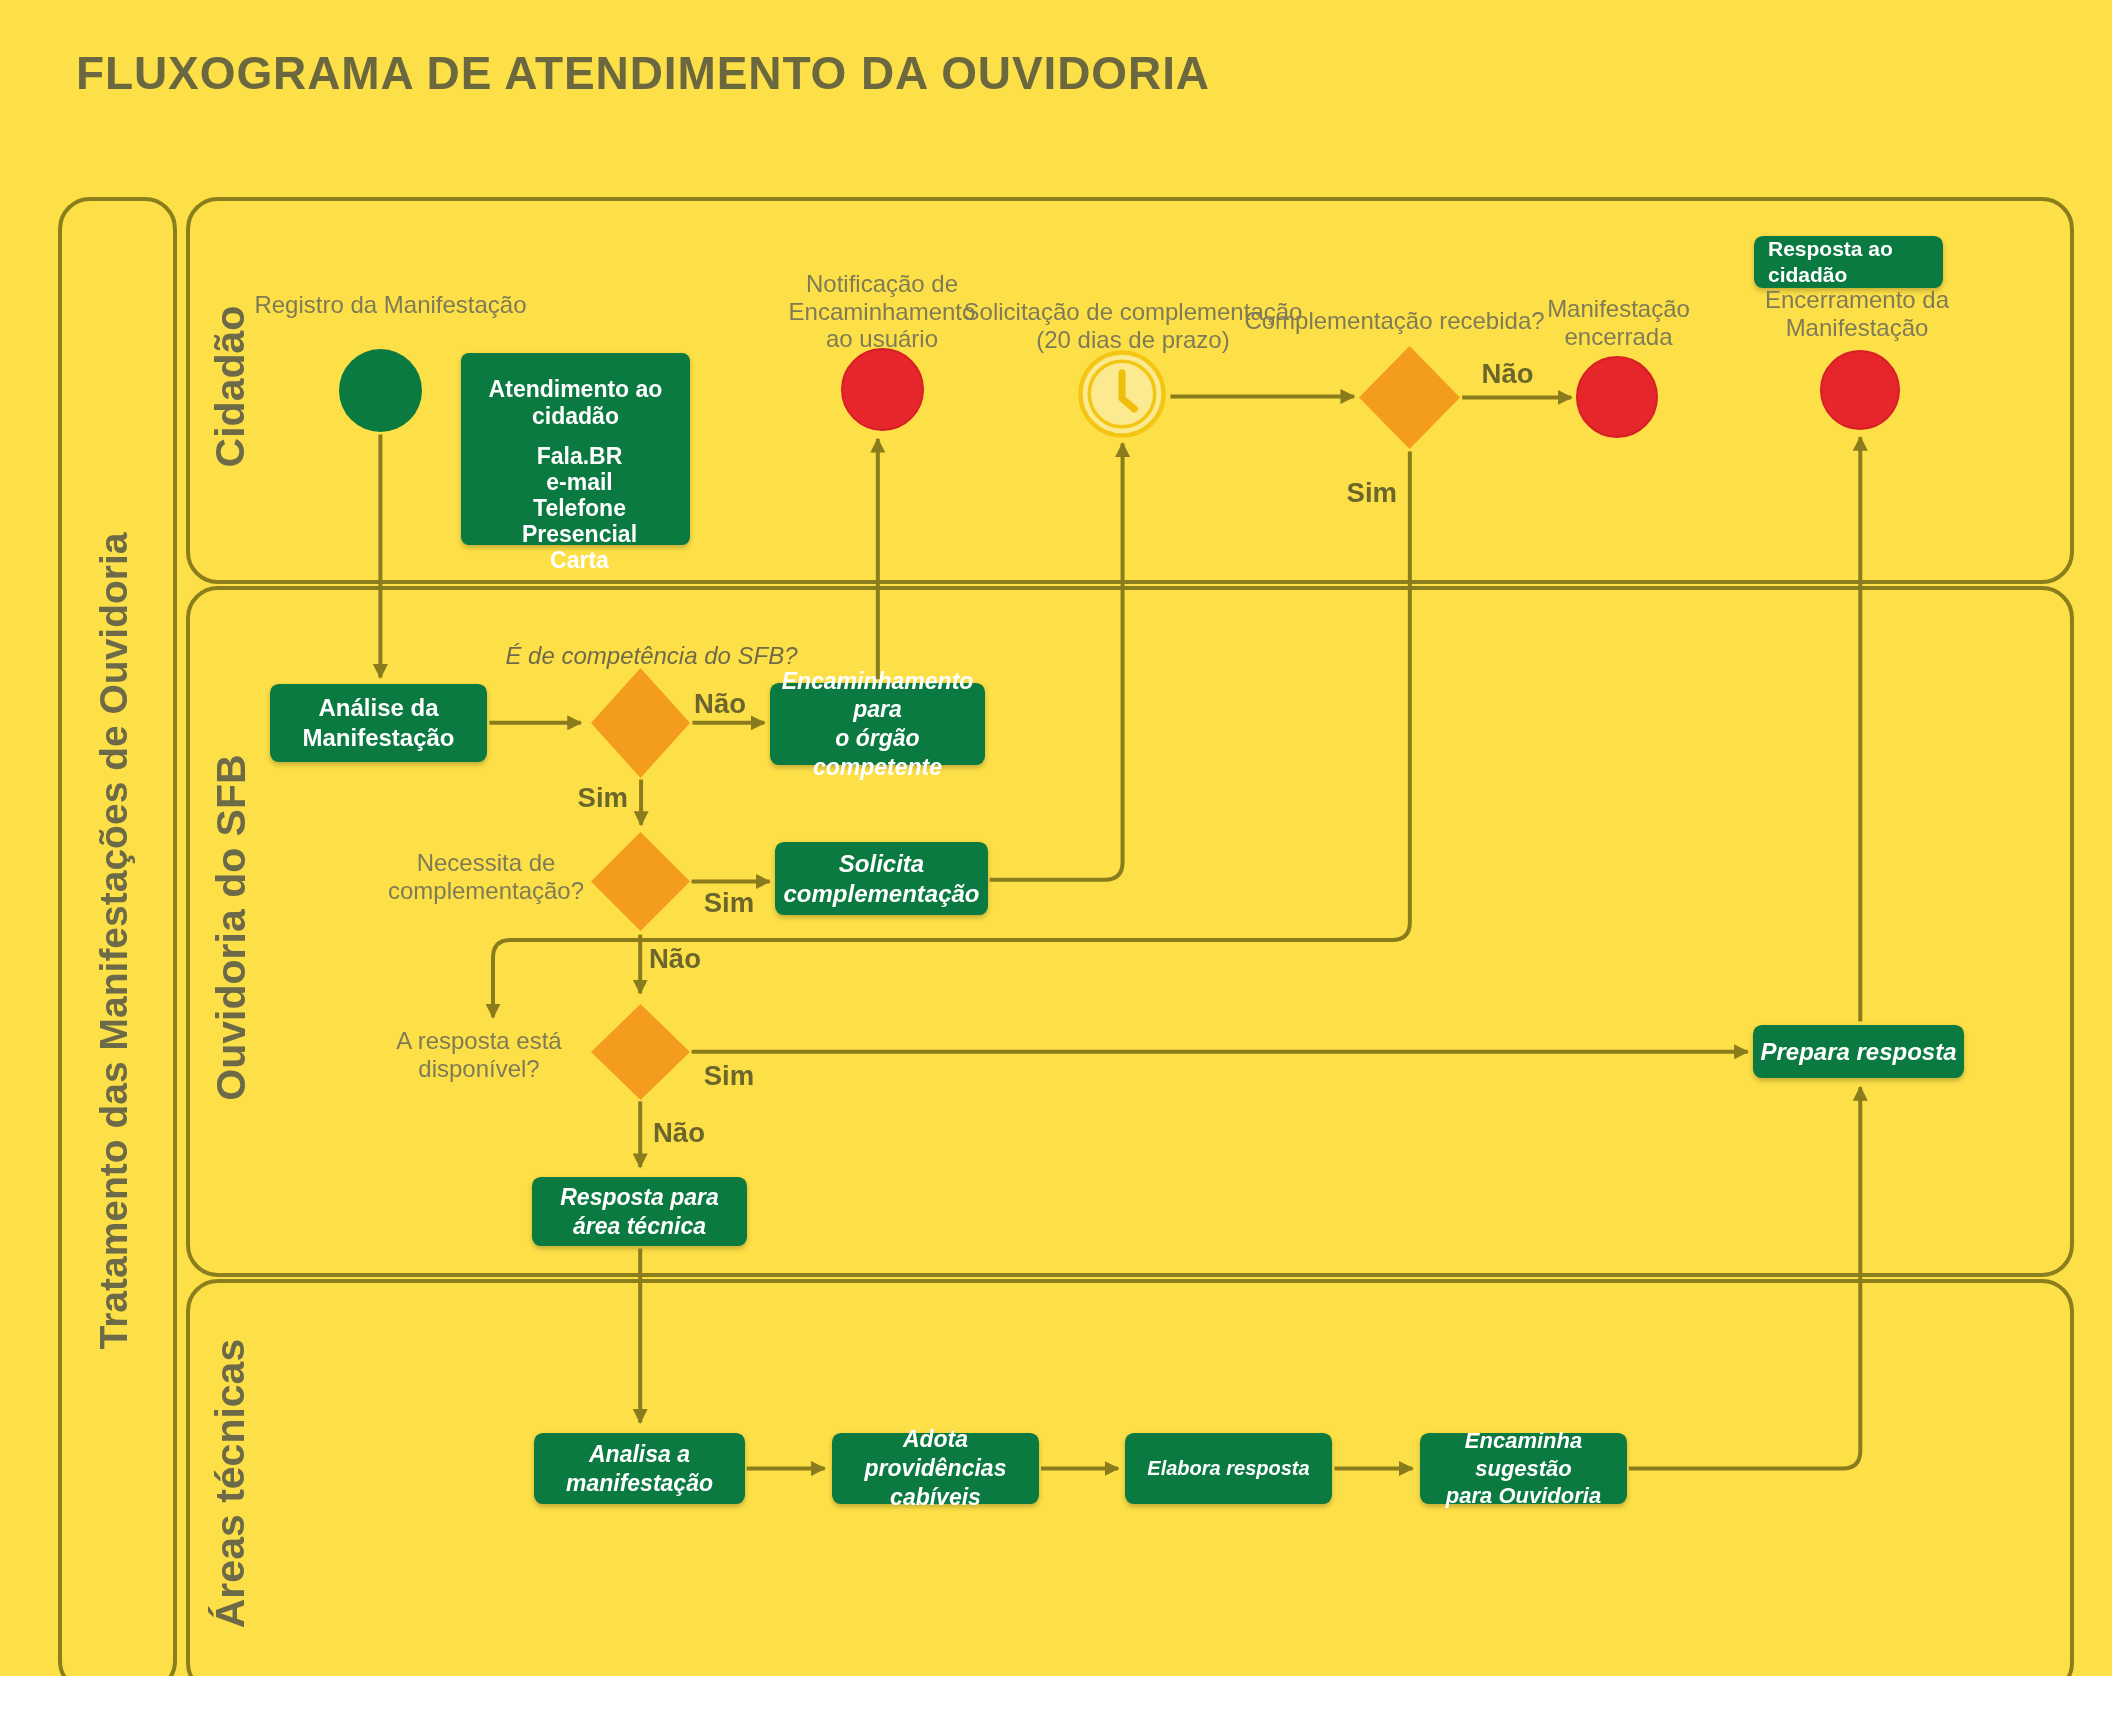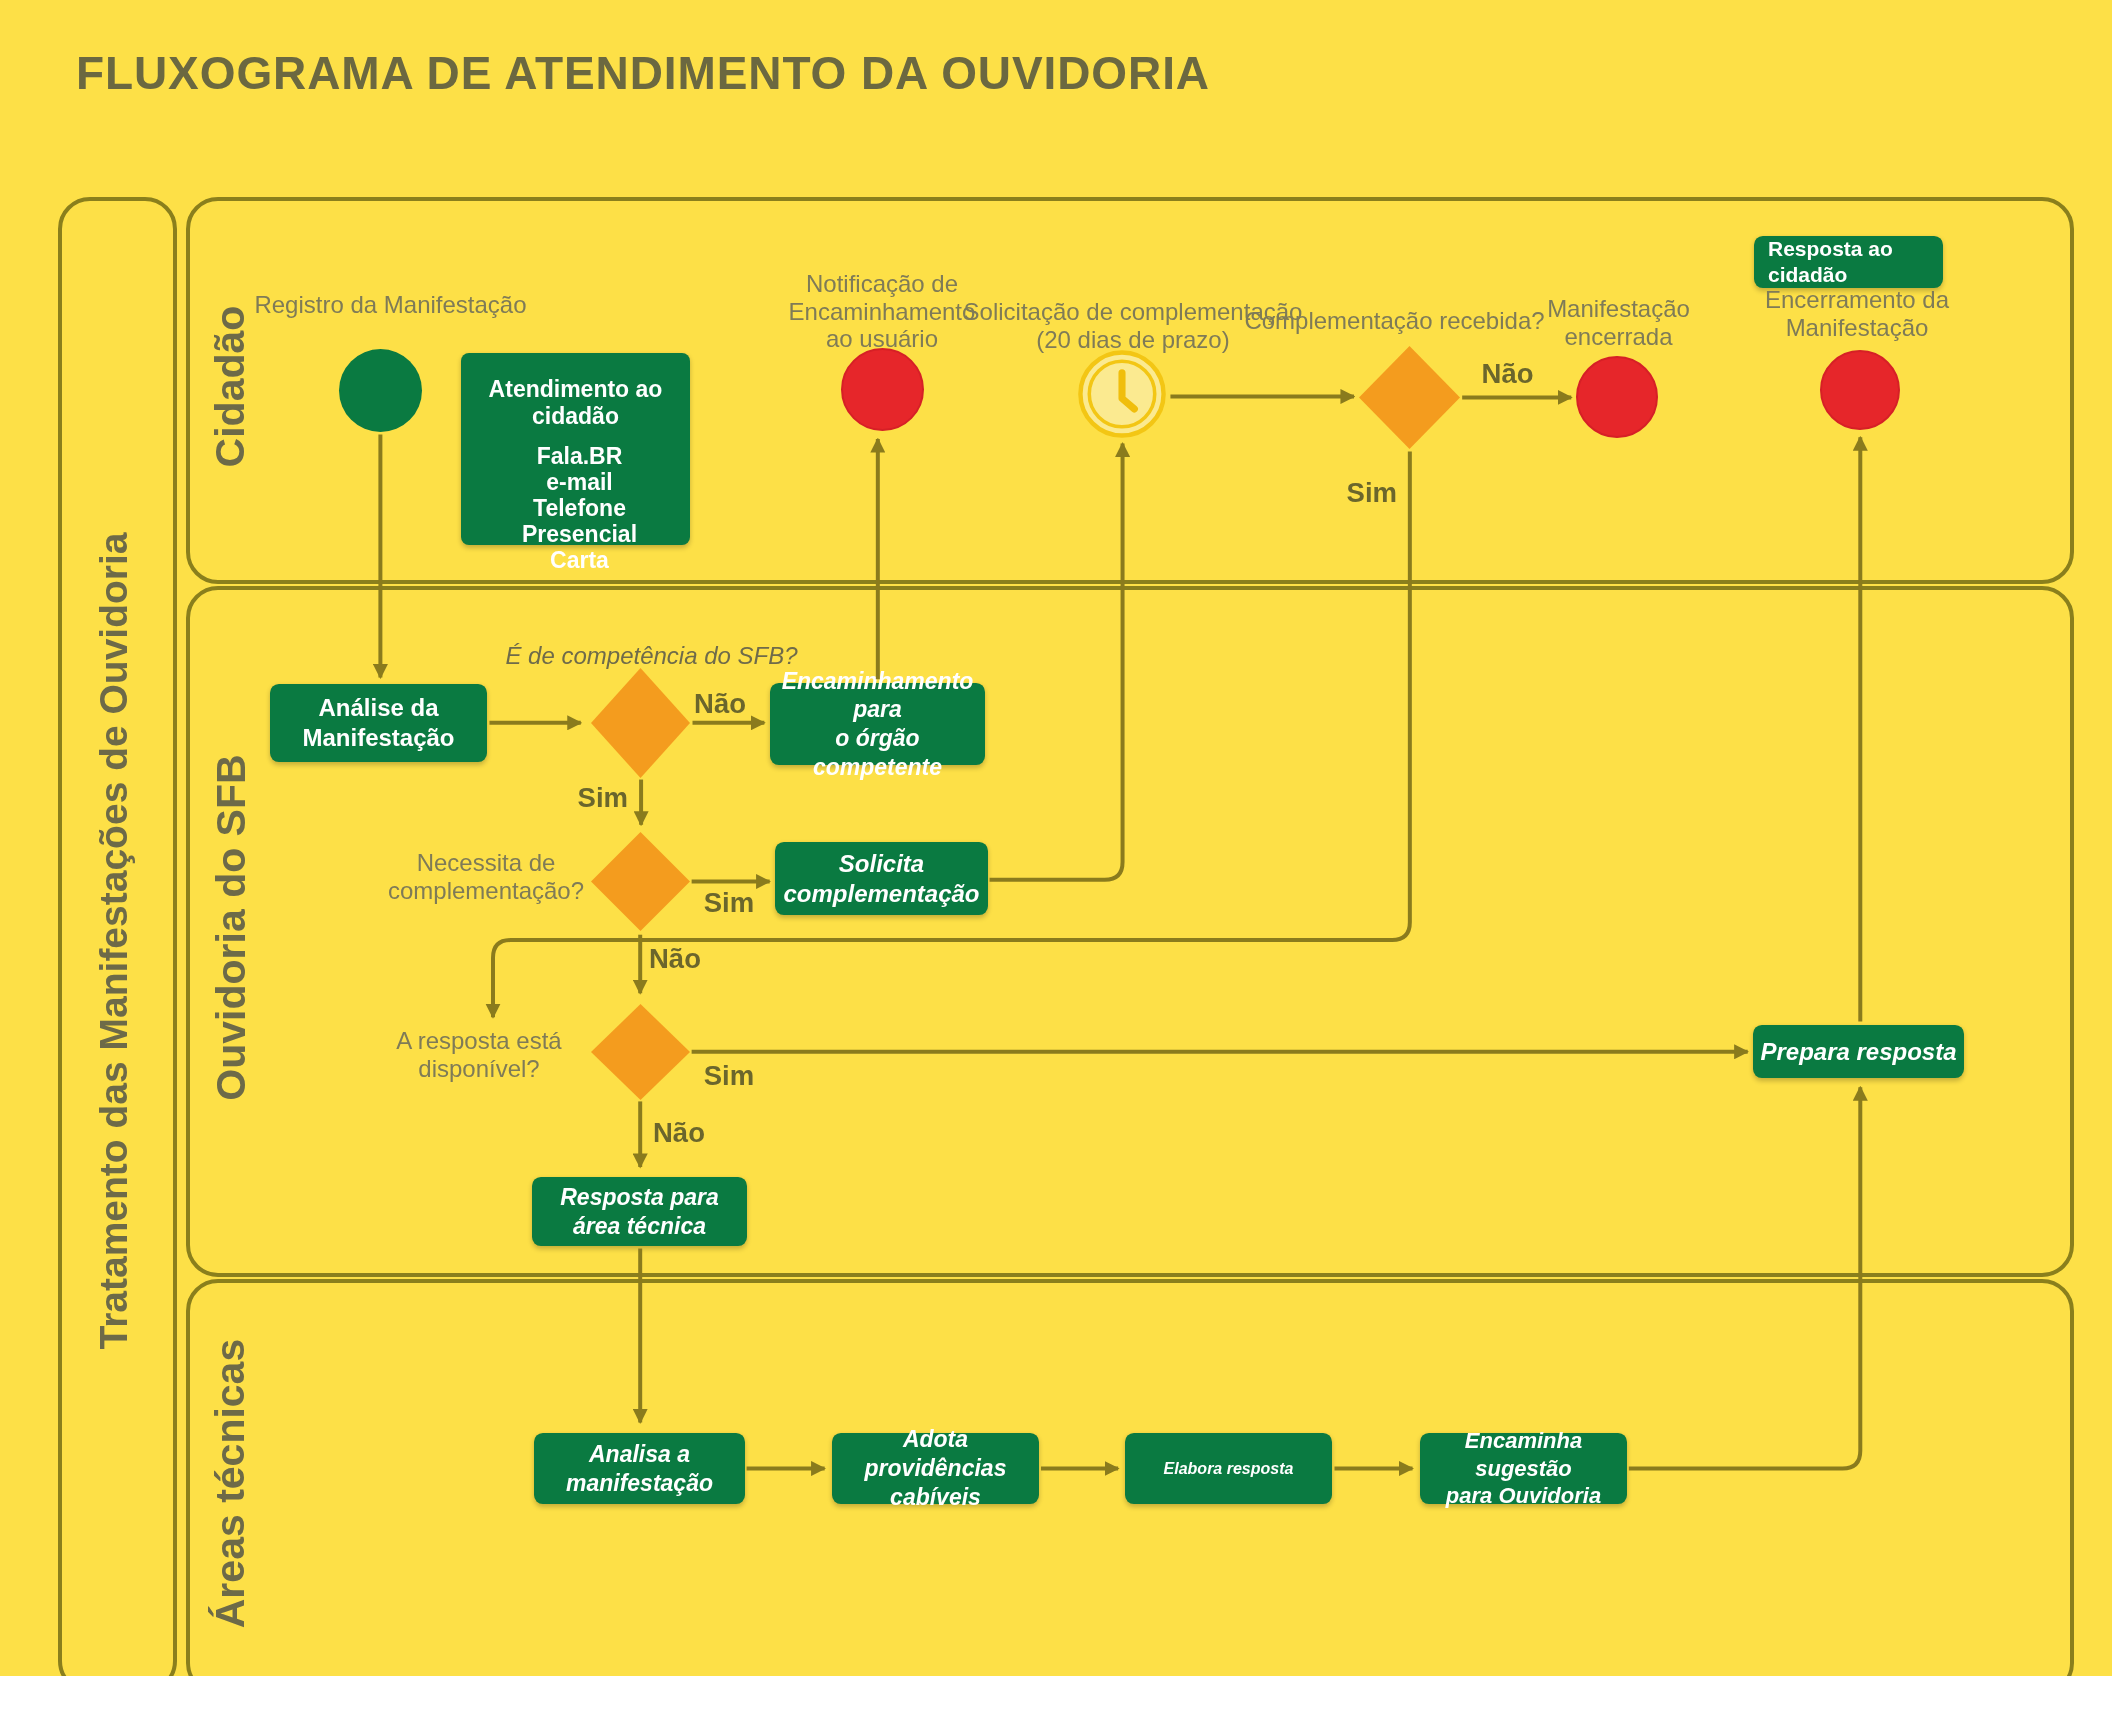--- a/index.html
+++ b/index.html
@@ -168,18 +168,18 @@
 
   <div class="gbox it" style="left:532px;top:1177px;width:215px;height:69px;font-size:23px;">Resposta para
 área técnica</div>
 
   <div class="gbox it" style="left:1753px;top:1025px;width:211px;height:53px;text-align:center;">Prepara resposta</div>
 
   <div class="gbox it" style="left:534px;top:1433px;width:211px;height:71px;font-size:23px;">Analisa a
 manifestação</div>
   <div class="gbox it" style="left:832px;top:1433px;width:207px;height:71px;font-size:23px;">Adota providências
 cabíveis</div>
-  <div class="gbox it" style="left:1125px;top:1433px;width:207px;height:71px;font-size:16px;">Elabora resposta</div>
+  <div class="gbox it" style="left:1125px;top:1433px;width:207px;height:71px;font-size:20px;">Elabora resposta</div>
   <div class="gbox it" style="left:1420px;top:1433px;width:207px;height:71px;font-size:22px;">Encaminha sugestão
 para Ouvidoria</div>
 
 </div>
 
 
 </body></html>

